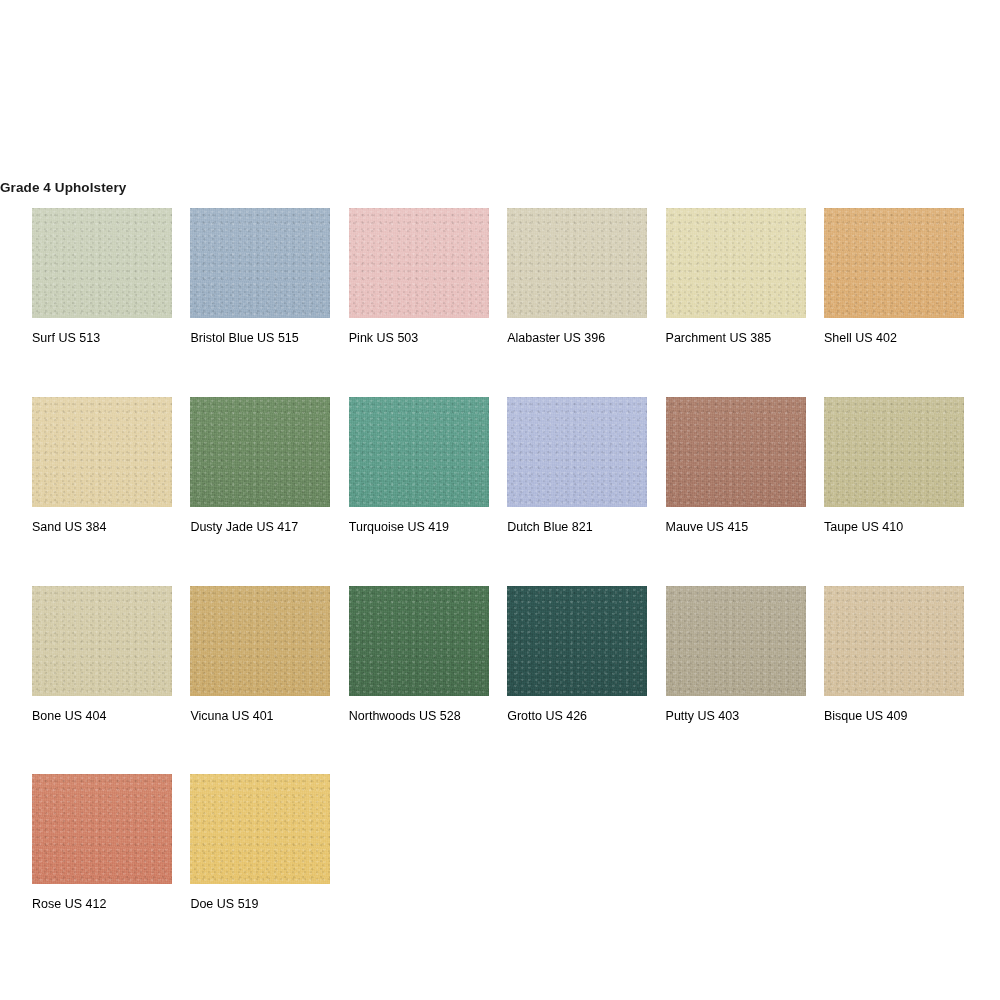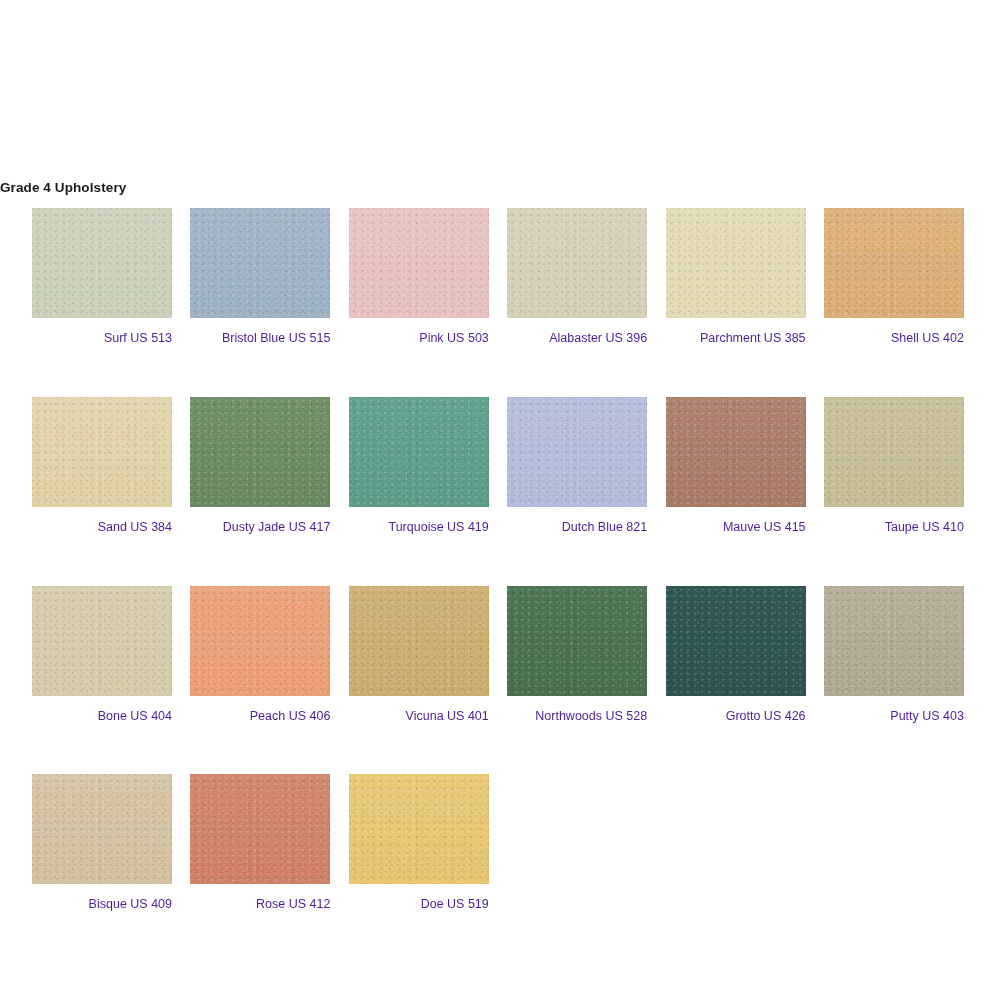--- a/index.html
+++ b/index.html
@@ -79,23 +79,23 @@
       repeating-linear-gradient(92deg, rgba(255,255,255,0.05) 0 1px, rgba(0,0,0,0.035) 1px 2px),
       repeating-linear-gradient(6deg, rgba(255,255,255,0.04) 0 1px, rgba(0,0,0,0.03) 1px 2.5px),
       linear-gradient(180deg, rgba(255,255,255,0.05), rgba(0,0,0,0.04));
     mix-blend-mode: overlay;
     opacity: 0.85;
     pointer-events: none;
   }
 
   .swatch-label {
     margin-top: 14px;
-    text-align: right;
+    text-align: left;
     font-size: 12.5px;
-    color: #4c1d95;
+    color: #000000;
     line-height: 1.1;
     white-space: nowrap;
   }
 </style>
 </head>
 <body>
 
 <div id="page">
 
   <div id="palette-title">Grade 4 Upholstery</div>
@@ -147,24 +147,20 @@
       </div>
       <div class="swatch-cell">
         <div class="swatch-chip" style="background-color: rgb(198, 191, 150);"></div>
         <div class="swatch-label">Taupe US 410</div>
       </div>
       <div class="swatch-cell">
         <div class="swatch-chip" style="background-color: rgb(213, 205, 171);"></div>
         <div class="swatch-label">Bone US 404</div>
       </div>
       <div class="swatch-cell">
-        <div class="swatch-chip" style="background-color: rgb(237, 161, 120);"></div>
-        <div class="swatch-label">Peach US 406</div>
-      </div>
-      <div class="swatch-cell">
         <div class="swatch-chip" style="background-color: rgb(205, 174, 113);"></div>
         <div class="swatch-label">Vicuna US 401</div>
       </div>
       <div class="swatch-cell">
         <div class="swatch-chip" style="background-color: rgb(74, 113, 80);"></div>
         <div class="swatch-label">Northwoods US 528</div>
       </div>
       <div class="swatch-cell">
         <div class="swatch-chip" style="background-color: rgb(46, 84, 80);"></div>
         <div class="swatch-label">Grotto US 426</div>

